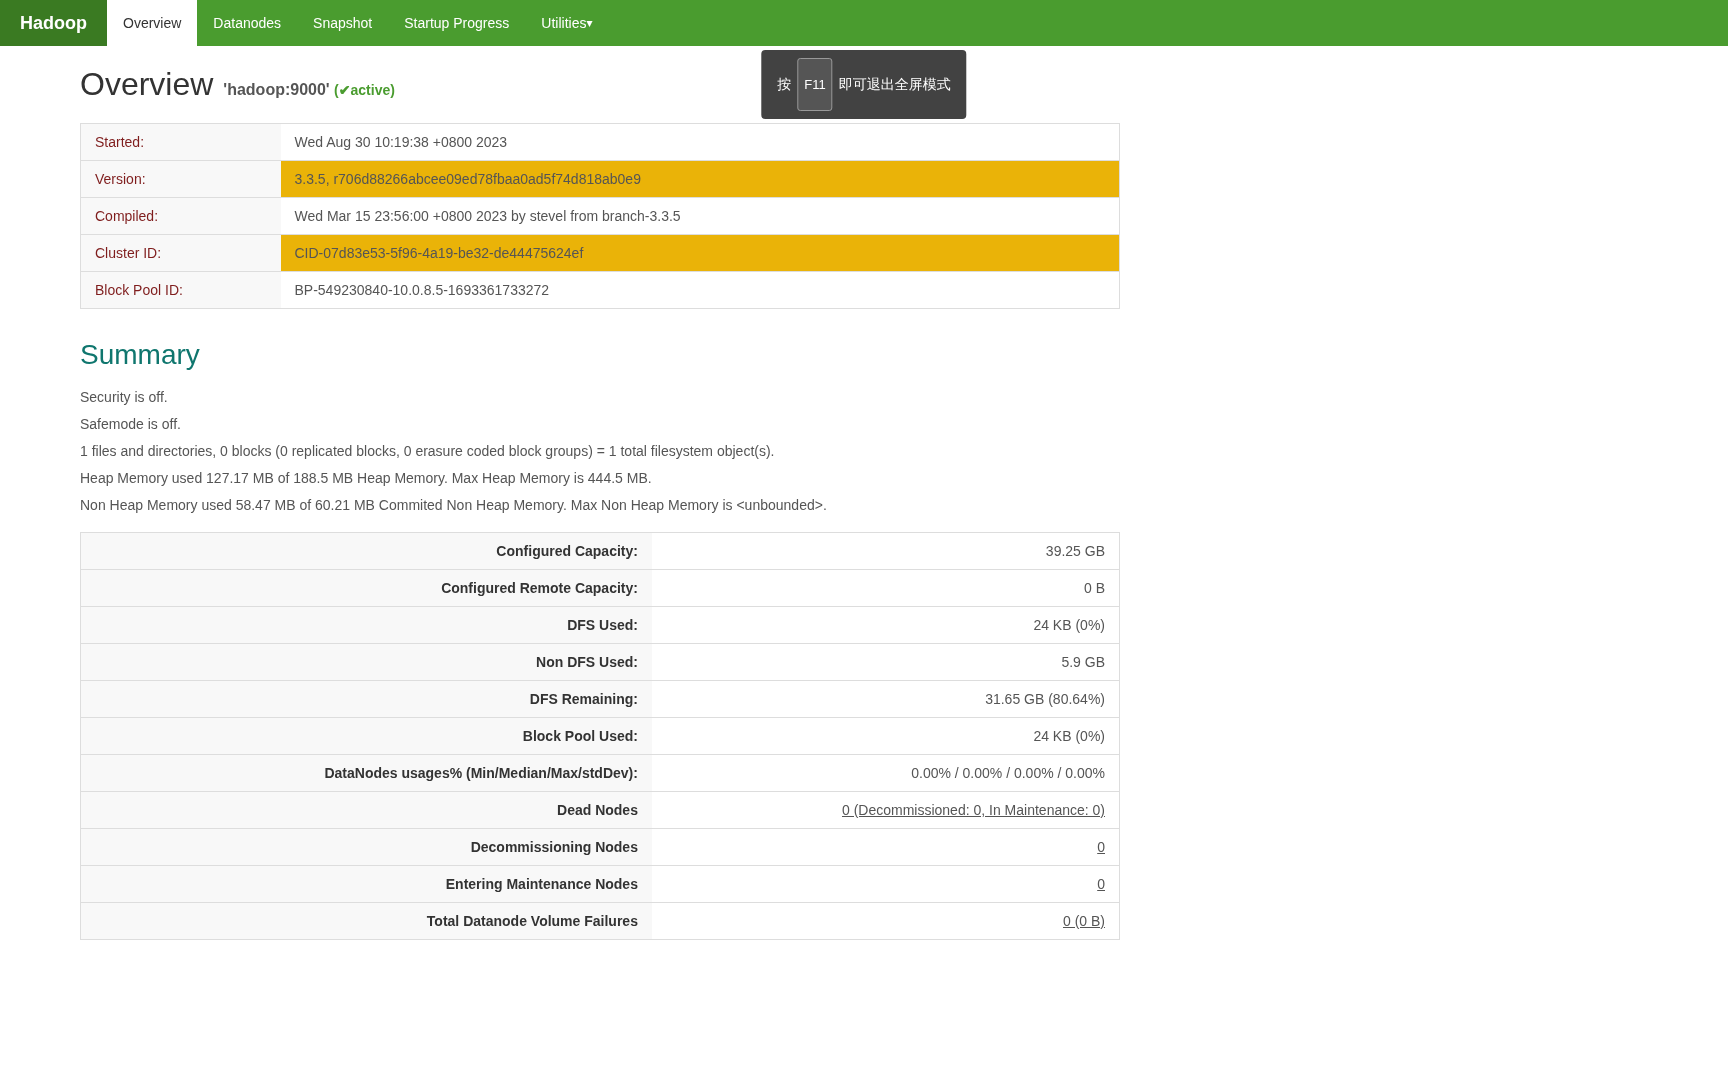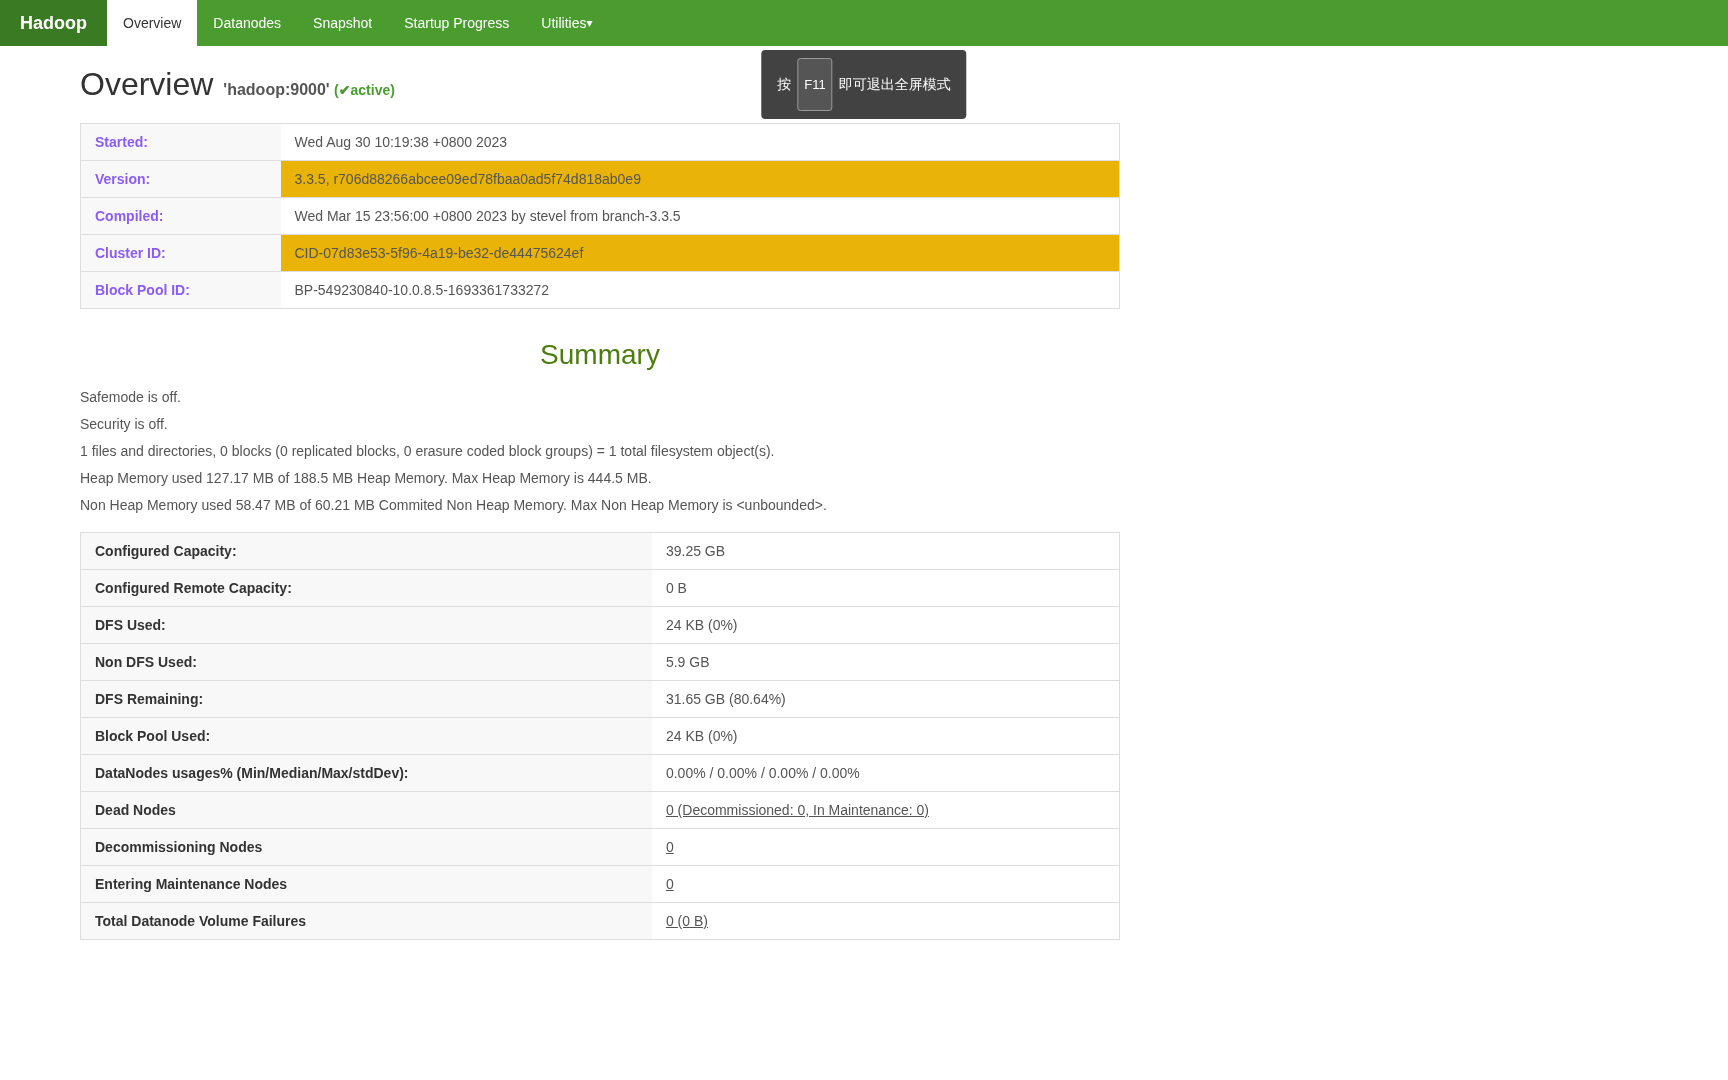--- a/index.html
+++ b/index.html
@@ -116,40 +116,39 @@
     .info-table tr {
       border-bottom: 1px solid #ddd;
     }
     .info-table tr:last-child {
       border-bottom: none;
     }
     .info-table td {
       padding: 10px 14px;
     }
     .info-table td:first-child {
-      font-weight: bold;
+      font-weight: normal;
       background-color: #f8f8f8;
       width: 200px;
-      color: #8b5cf6;
+      color: #7f1d1d;
     }
     .info-table td:last-child {
       background-color: #eab308;
       color: #555;
     }
     .info-table tr:nth-child(odd) td:last-child {
       background-color: #fff;
     }
 
     
     .section-title {
       font-size: 28px;
       font-weight: 300;
-      color: #4d7c0f;
+      color: #0f766e;
       margin-bottom: 16px;
-      text-align: center;
     }
 
     
     .summary-text {
       color: #555;
       margin-bottom: 6px;
       font-size: 14px;
       line-height: 1.5;
     }
 
@@ -161,20 +160,21 @@
       border: 1px solid #ddd;
     }
     .summary-table tr {
       border-bottom: 1px solid #ddd;
     }
     .summary-table tr:last-child {
       border-bottom: none;
     }
     .summary-table td {
       padding: 10px 14px;
+      text-align: right;
     }
     .summary-table td:first-child {
       font-weight: bold;
       background-color: #f8f8f8;
       width: 55%;
       color: #333;
     }
     .summary-table td:last-child {
       background-color: #fff;
       color: #555;
@@ -246,22 +246,22 @@
         <tr>
     <td>Block Pool ID:</td>
     <td>BP-549230840-10.0.8.5-1693361733272</td>
   </tr>
       </tbody>
   </table>
 
   <h2 class="section-title">Summary</h2>
 
   <div id="summary-lines">
+      <p class="summary-text">Security is off.</p>
       <p class="summary-text">Safemode is off.</p>
-      <p class="summary-text">Security is off.</p>
       <p class="summary-text">1 files and directories, 0 blocks (0 replicated blocks, 0 erasure coded block groups) = 1 total filesystem object(s).</p>
       <p class="summary-text">Heap Memory used 127.17 MB of 188.5 MB Heap Memory. Max Heap Memory is 444.5 MB.</p>
       <p class="summary-text">Non Heap Memory used 58.47 MB of 60.21 MB Commited Non Heap Memory. Max Non Heap Memory is &lt;unbounded&gt;.</p>
     </div>
 
   <table class="summary-table">
     <tbody id="summary-table-body">
         <tr>
     <td>Configured Capacity:</td>
     <td class="">39.25 GB</td>

